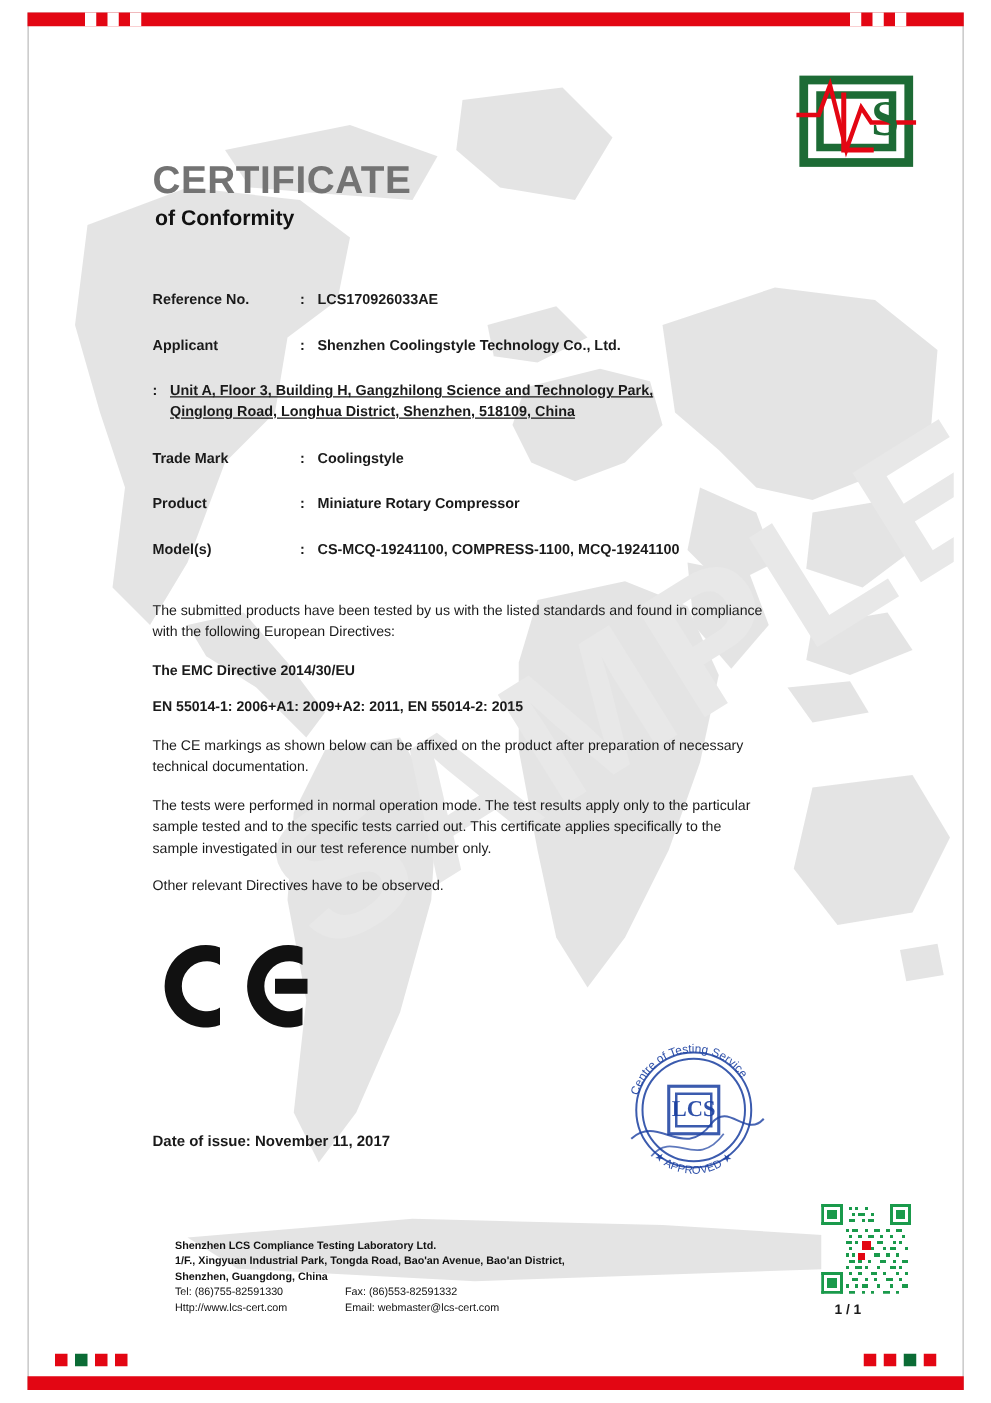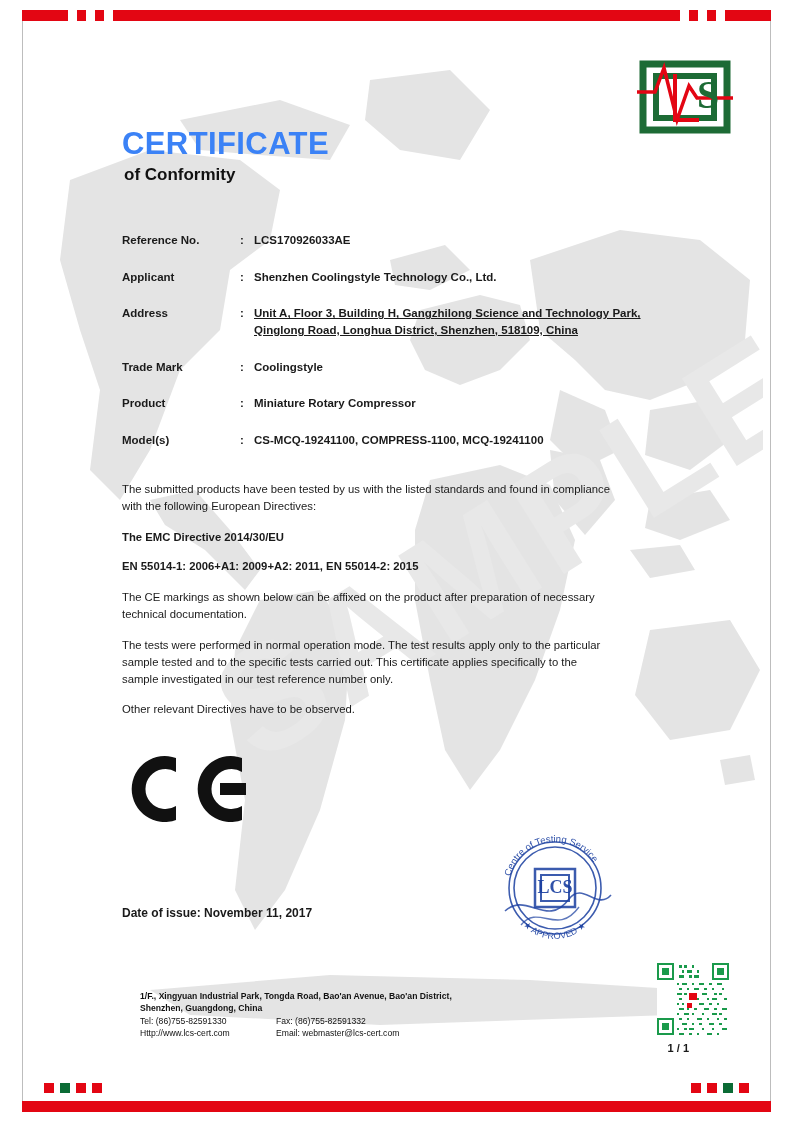--- a/index.html
+++ b/index.html
@@ -105,21 +105,21 @@
     height: 78px;
   }
 
   .title {
     position: absolute;
     left: 122px;
     top: 126px;
     font-size: 31px;
     font-weight: bold;
     letter-spacing: .4px;
-    color: #3b82f6;
+    color: #737373;
   }
   .subtitle {
     position: absolute;
     left: 124px;
     top: 165px;
     font-size: 17px;
     font-weight: bold;
     color: #111;
   }
 
@@ -302,21 +302,20 @@
         <div class="field-label">Reference No.</div>
         <div class="field-colon">:</div>
         <div class="field-value">LCS170926033AE</div>
       </div>
       <div class="field-row">
         <div class="field-label">Applicant</div>
         <div class="field-colon">:</div>
         <div class="field-value">Shenzhen Coolingstyle Technology Co., Ltd.</div>
       </div>
       <div class="field-row address">
-        <div class="field-label">Address</div>
         <div class="field-colon">:</div>
         <div class="field-value">Unit A, Floor 3, Building H, Gangzhilong Science and Technology Park, Qinglong Road, Longhua District, Shenzhen, 518109, China</div>
       </div>
       <div class="field-row">
         <div class="field-label">Trade Mark</div>
         <div class="field-colon">:</div>
         <div class="field-value">Coolingstyle</div>
       </div>
       <div class="field-row">
         <div class="field-label">Product</div>
@@ -465,25 +464,26 @@
             <rect x="24" y="28" width="1" height="1"></rect>
         </g>
         <g fill="#e30613">
           <rect x="13" y="12" width="3" height="3"></rect>
           <rect x="12" y="16" width="2" height="2"></rect>
         </g>
       </svg>
     </div>
 
     <div class="footer">
+      <div class="line1">Shenzhen LCS Compliance Testing Laboratory Ltd.</div>
       <div class="line2">1/F., Xingyuan Industrial Park, Tongda Road, Bao'an Avenue, Bao'an District,</div>
       <div class="line2">Shenzhen, Guangdong, China</div>
       <div class="footer-cols">
         <div class="c1">Tel: (86)755-82591330</div>
-        <div>Fax: (86)755-82591332</div>
+        <div>Fax: (86)553-82591332</div>
       </div>
       <div class="footer-cols">
         <div class="c1">Http://www.lcs-cert.com</div>
         <div>Email: webmaster@lcs-cert.com</div>
       </div>
     </div>
 
     <div class="page-num">1 / 1</div>
 
   </div>

